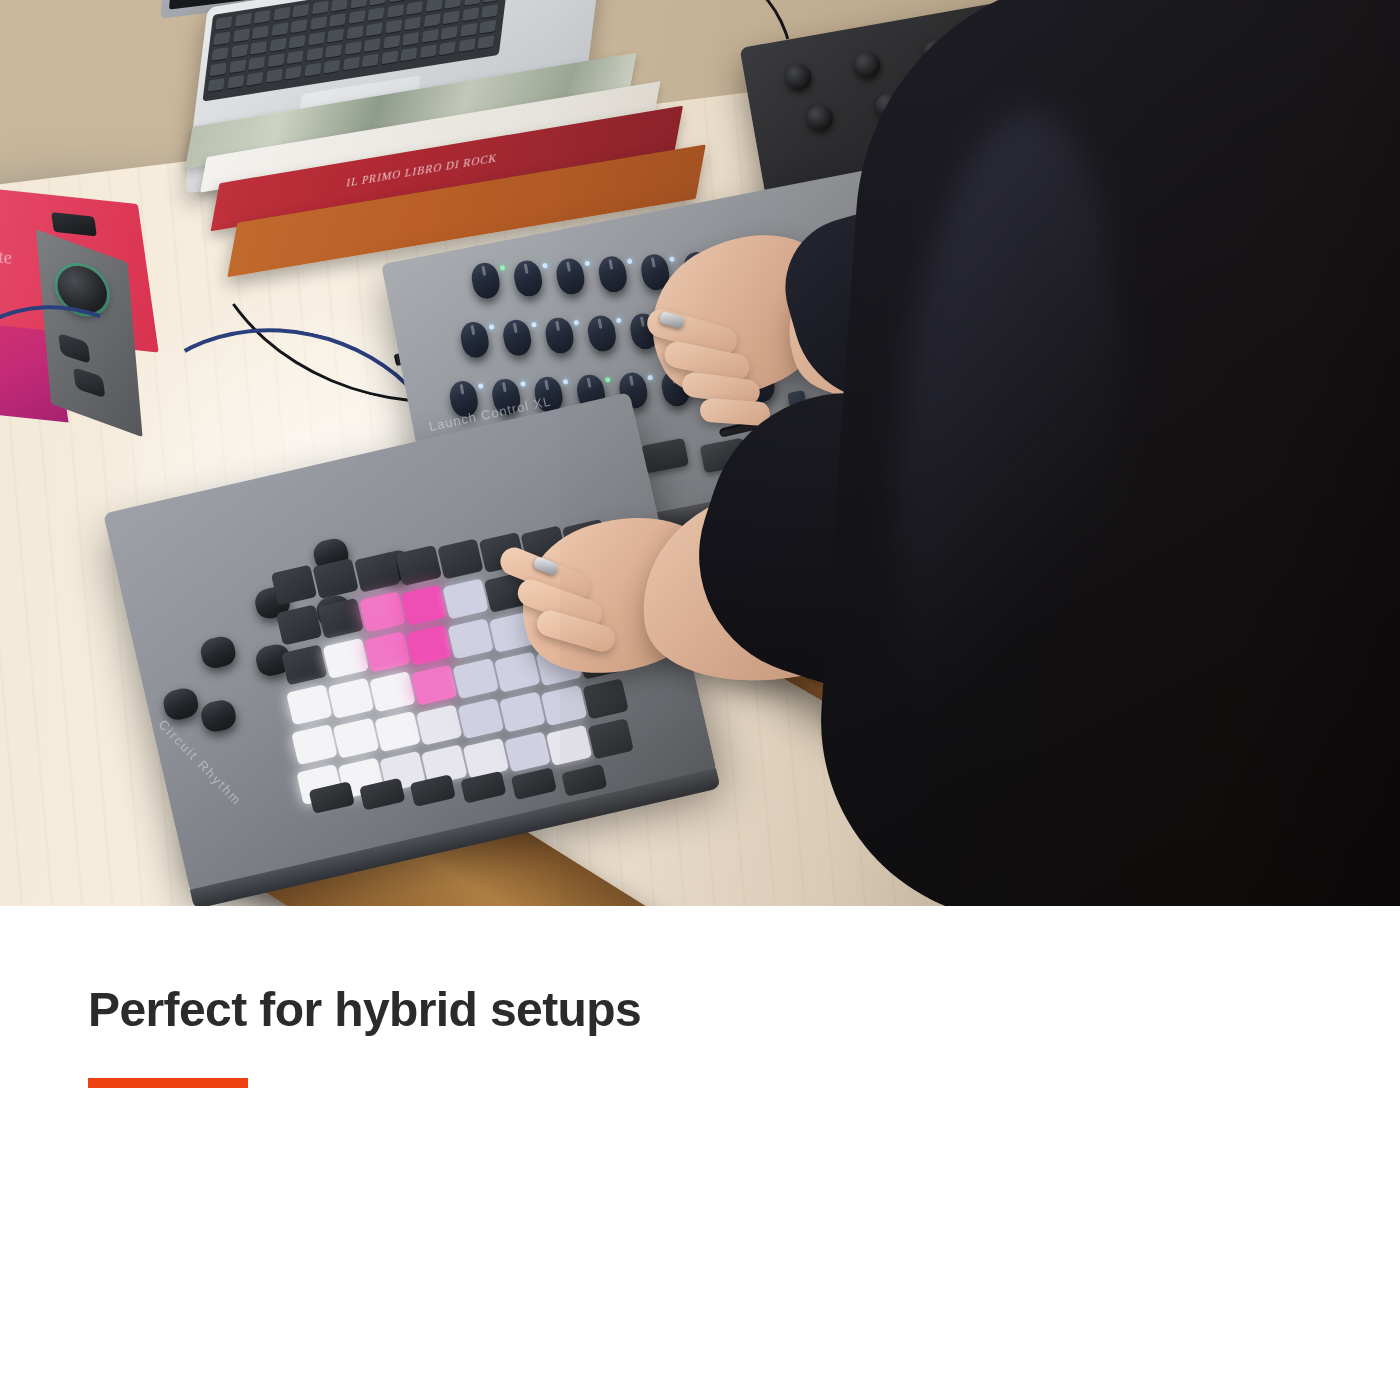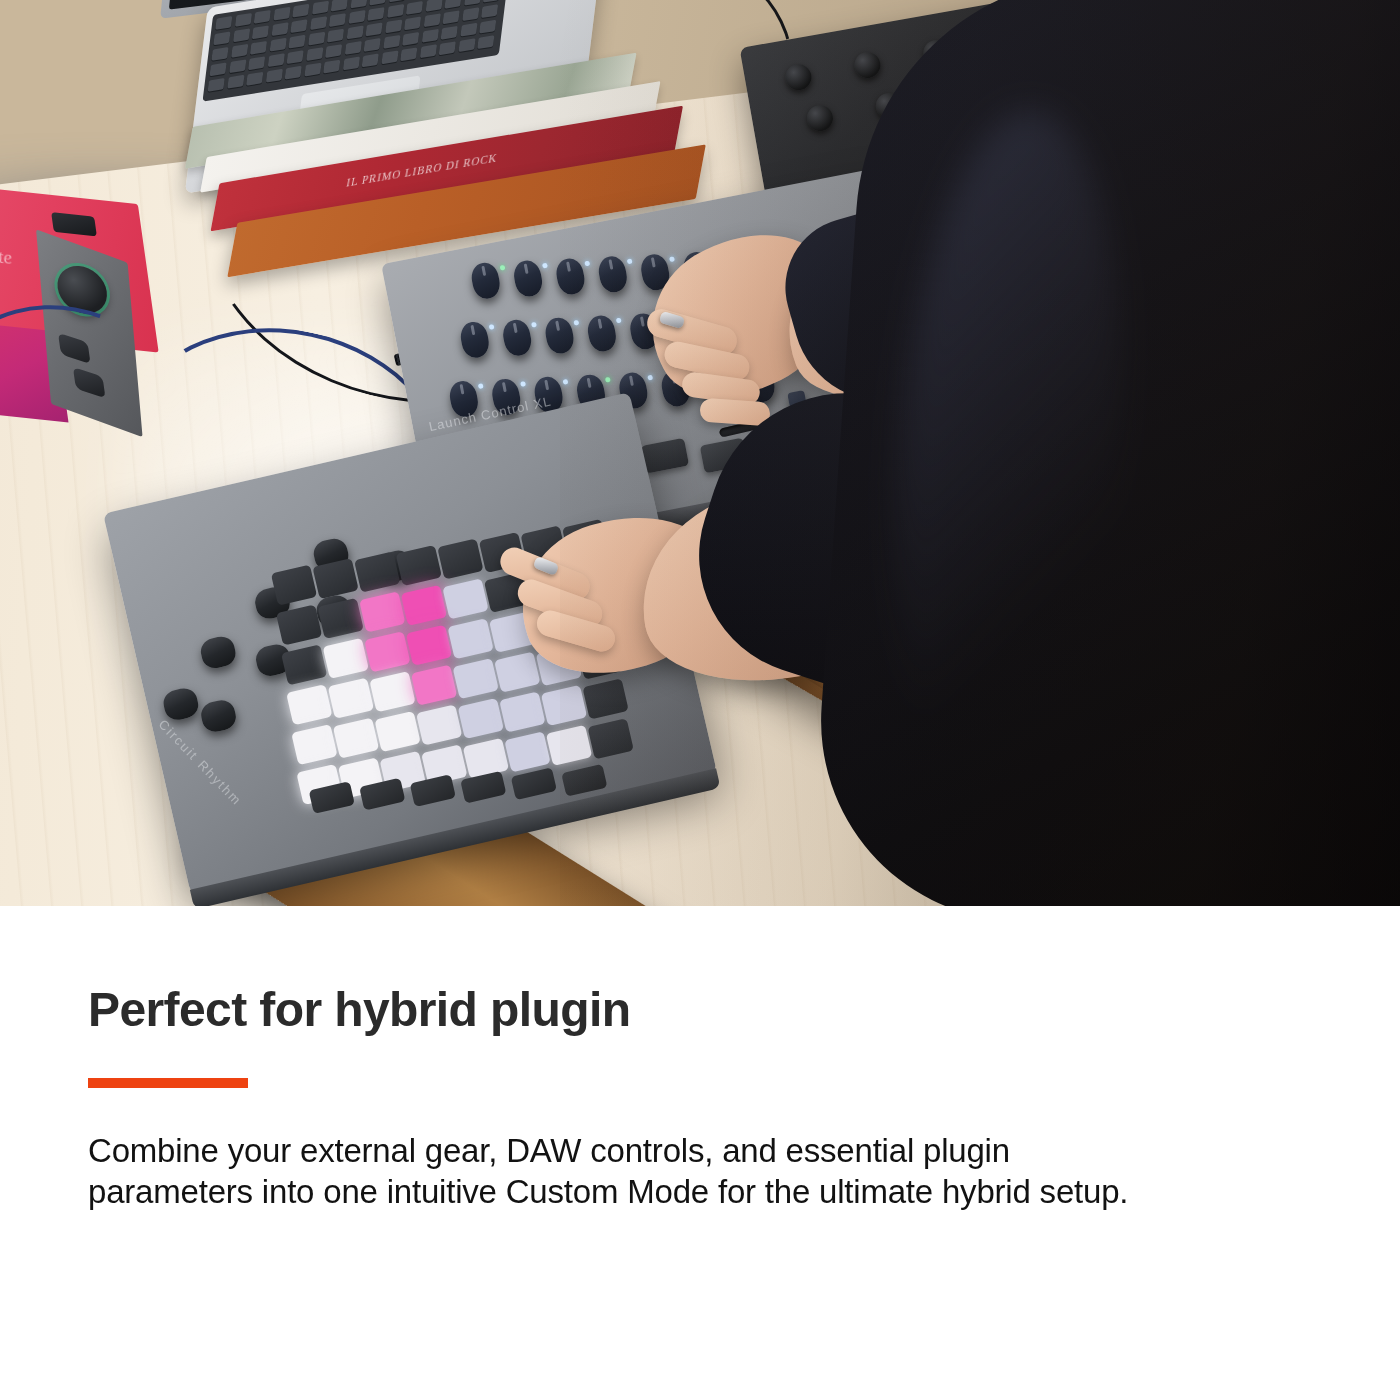--- a/index.html
+++ b/index.html
@@ -784,17 +784,16 @@
     <div class="sleeve-cuffL"></div>
     <div class="sleeve-arm"></div>
     <div class="sleeve-r">
       <div class="sleeve-fold"></div>
     </div>
     <div class="desk-shadowright"></div>
   </div>
 
   <div class="content"></div>
 
-  <h2 class="headline">Perfect for hybrid plugin</h2>
+  <h2 class="headline">Perfect for hybrid setups</h2>
   <div class="accent-bar"></div>
-  <p class="body-copy">Combine your external gear, DAW controls, and essential plugin parameters into one intuitive Custom Mode for the ultimate hybrid setup.</p>
 
 </div>
 
 </body></html>

